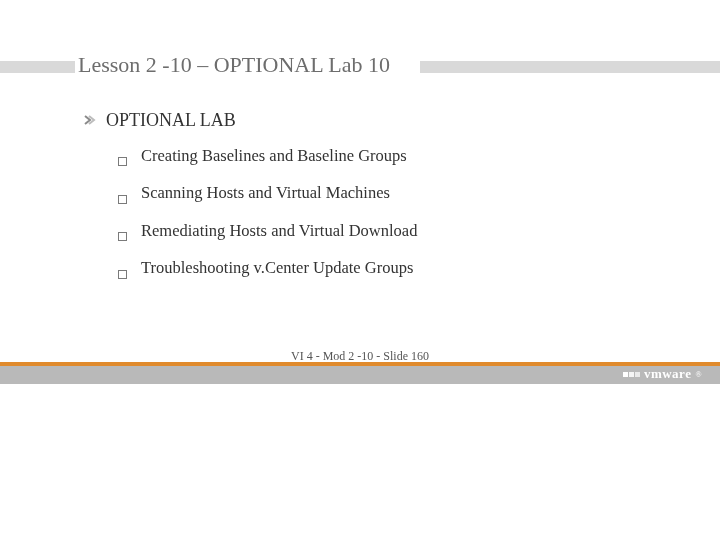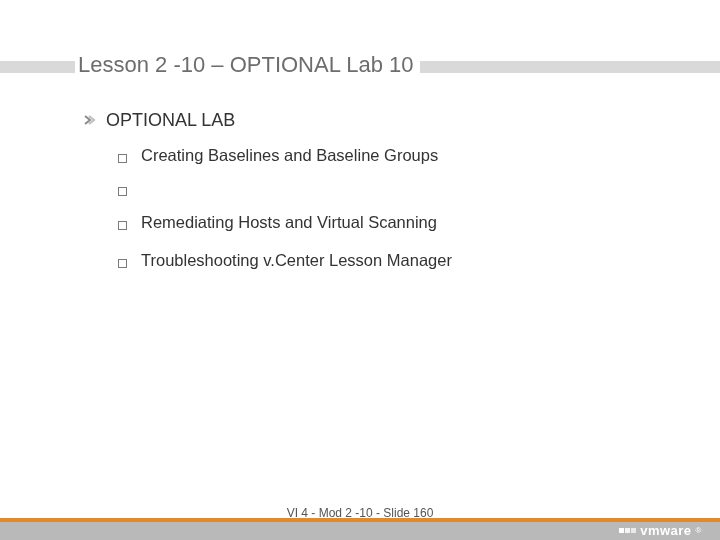--- a/index.html
+++ b/index.html
@@ -1,37 +1,37 @@
 <!DOCTYPE html>
 <html><head>
 <meta charset="utf-8">
 <style>
   * { margin: 0; padding: 0; box-sizing: border-box; }
   html, body { width: 720px; height: 540px; font-family: Arial, Helvetica, sans-serif; background: #fff; overflow: hidden; }
-  .slide { position: relative; width: 720px; height: 540px; background: #fff; }
+  .slide { position: relative; width: 720px; height: 384px; background: #fff; font-family: Liberation Serif, serif; }
 
   
   .title-wrap { position: absolute; top: 52px; left: 0; right: 0; height: 30px; }
   .title-stripe-left { position: absolute; left: 0; top: 9px; width: 75px; height: 12px; background: #d9d9d9; }
   .title-text {
     position: absolute; left: 78px; top: 0;
     font-size: 22px; color: #6d6d6d; font-weight: 400;
     white-space: nowrap;
   }
   .title-stripe-right { position: absolute; top: 9px; height: 12px; background: #d9d9d9; right: 0; }
 
   
   .content { position: absolute; top: 110px; left: 82px; right: 40px; }
 
   .lvl1 { display: flex; align-items: flex-start; margin-bottom: 14px; }
   .lvl1 .chev { width: 14px; height: 14px; margin-top: 3px; margin-right: 10px; flex: none; }
   .lvl1 .txt { font-size: 18px; color: #333; }
 
   .lvl2-list { margin-left: 36px; }
-  .lvl2 { display: flex; align-items: center; margin-bottom: 16px; }
+  .lvl2 { display: flex; align-items: flex-end; margin-bottom: 16px; }
   .lvl2 .box { width: 9px; height: 9px; border: 1px solid #7a7a7a; margin-top: 5px; margin-right: 14px; flex: none; }
   .lvl2 .txt { font-size: 16.5px; color: #333; line-height: 1.3; }
 
   
   .footer-text {
     position: absolute; bottom: 20px; left: 0; right: 0; text-align: center;
     font-size: 12px; color: #555;
   }
   .footer-bar { position: absolute; left: 0; right: 0; bottom: 0; height: 22px; }
   .footer-orange { position: absolute; left: 0; right: 0; top: 0; height: 4px; background: #e08a2c; }
@@ -66,28 +66,29 @@
       <div class="txt">OPTIONAL LAB</div>
     </div>
 
     <div class="lvl2-list">
       <div class="lvl2">
         <div class="box"></div>
         <div class="txt">Creating Baselines and Baseline Groups</div>
       </div>
       <div class="lvl2">
         <div class="box"></div>
+        <div class="txt">Scanning Hosts and Virtual Machines</div>
       </div>
       <div class="lvl2">
         <div class="box"></div>
-        <div class="txt">Remediating Hosts and Virtual Scanning</div>
+        <div class="txt">Remediating Hosts and Virtual Download</div>
       </div>
       <div class="lvl2">
         <div class="box"></div>
-        <div class="txt">Troubleshooting v.Center Lesson Manager</div>
+        <div class="txt">Troubleshooting v.Center Update Groups</div>
       </div>
     </div>
   </div>
 
   <div class="footer-text">VI 4 - Mod 2 -10 - Slide 160</div>
 
   <div class="footer-bar">
     <div class="footer-orange"></div>
     <div class="footer-gray"></div>
     <div class="logo">

